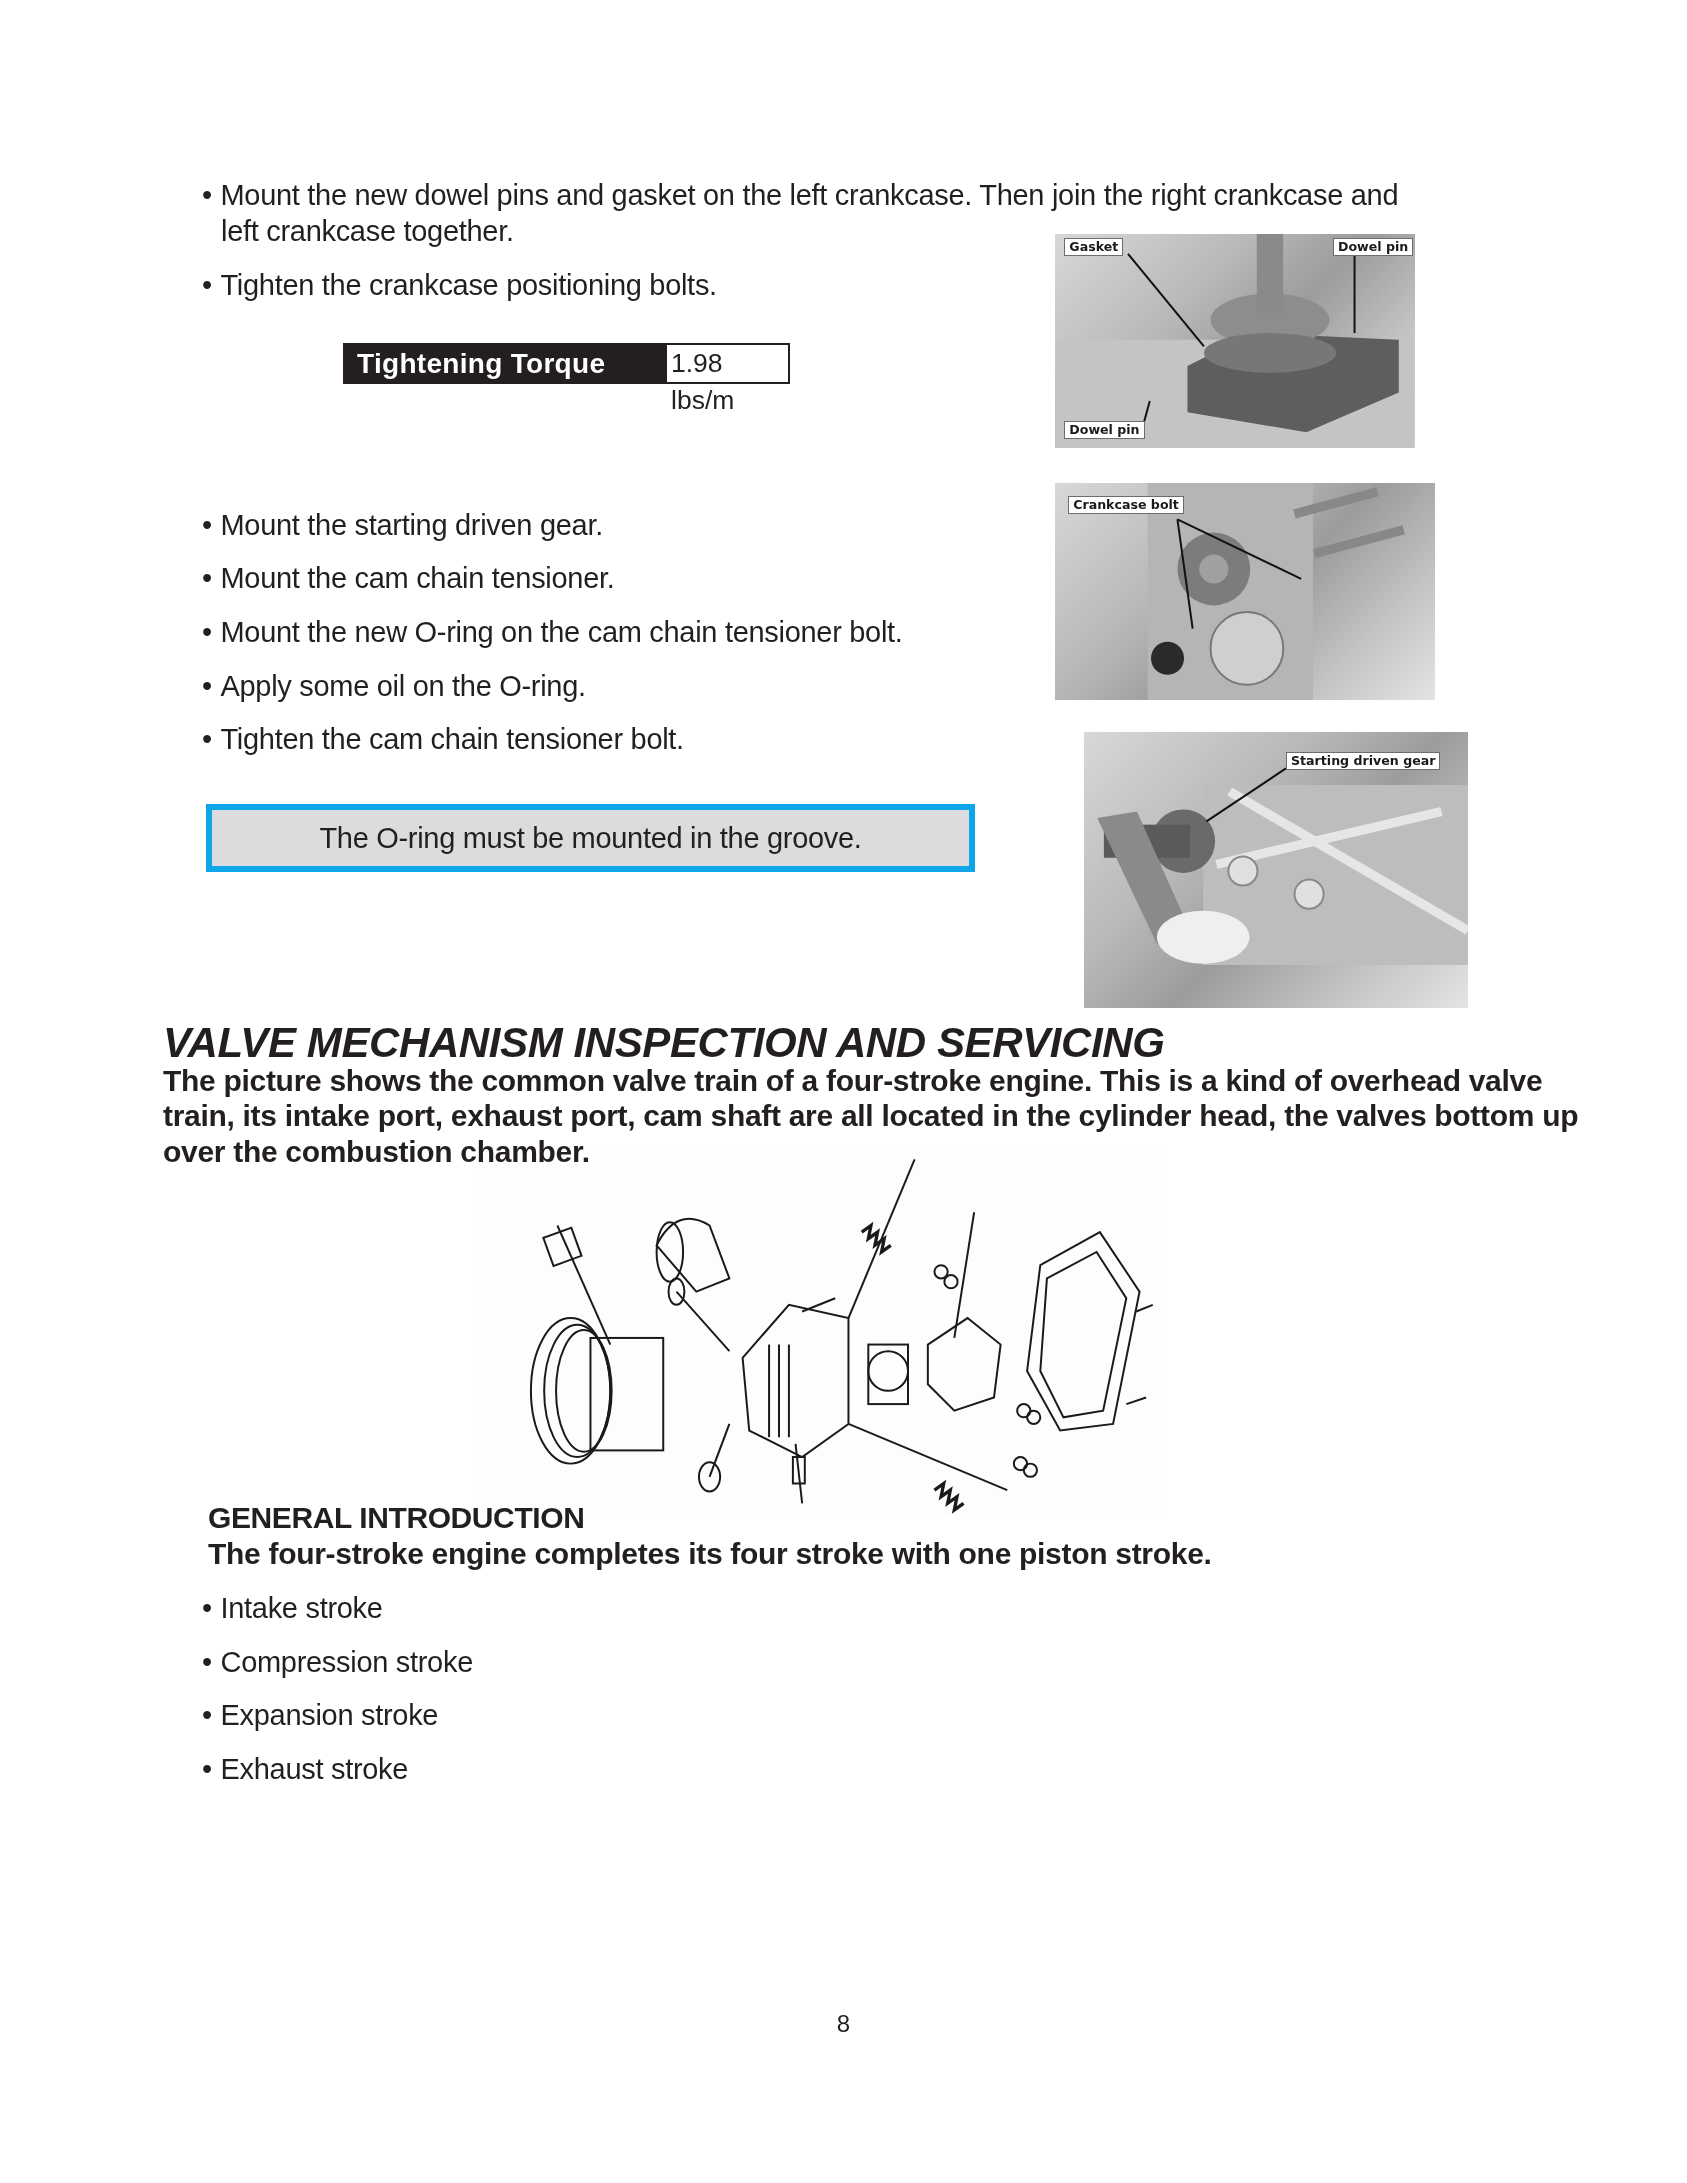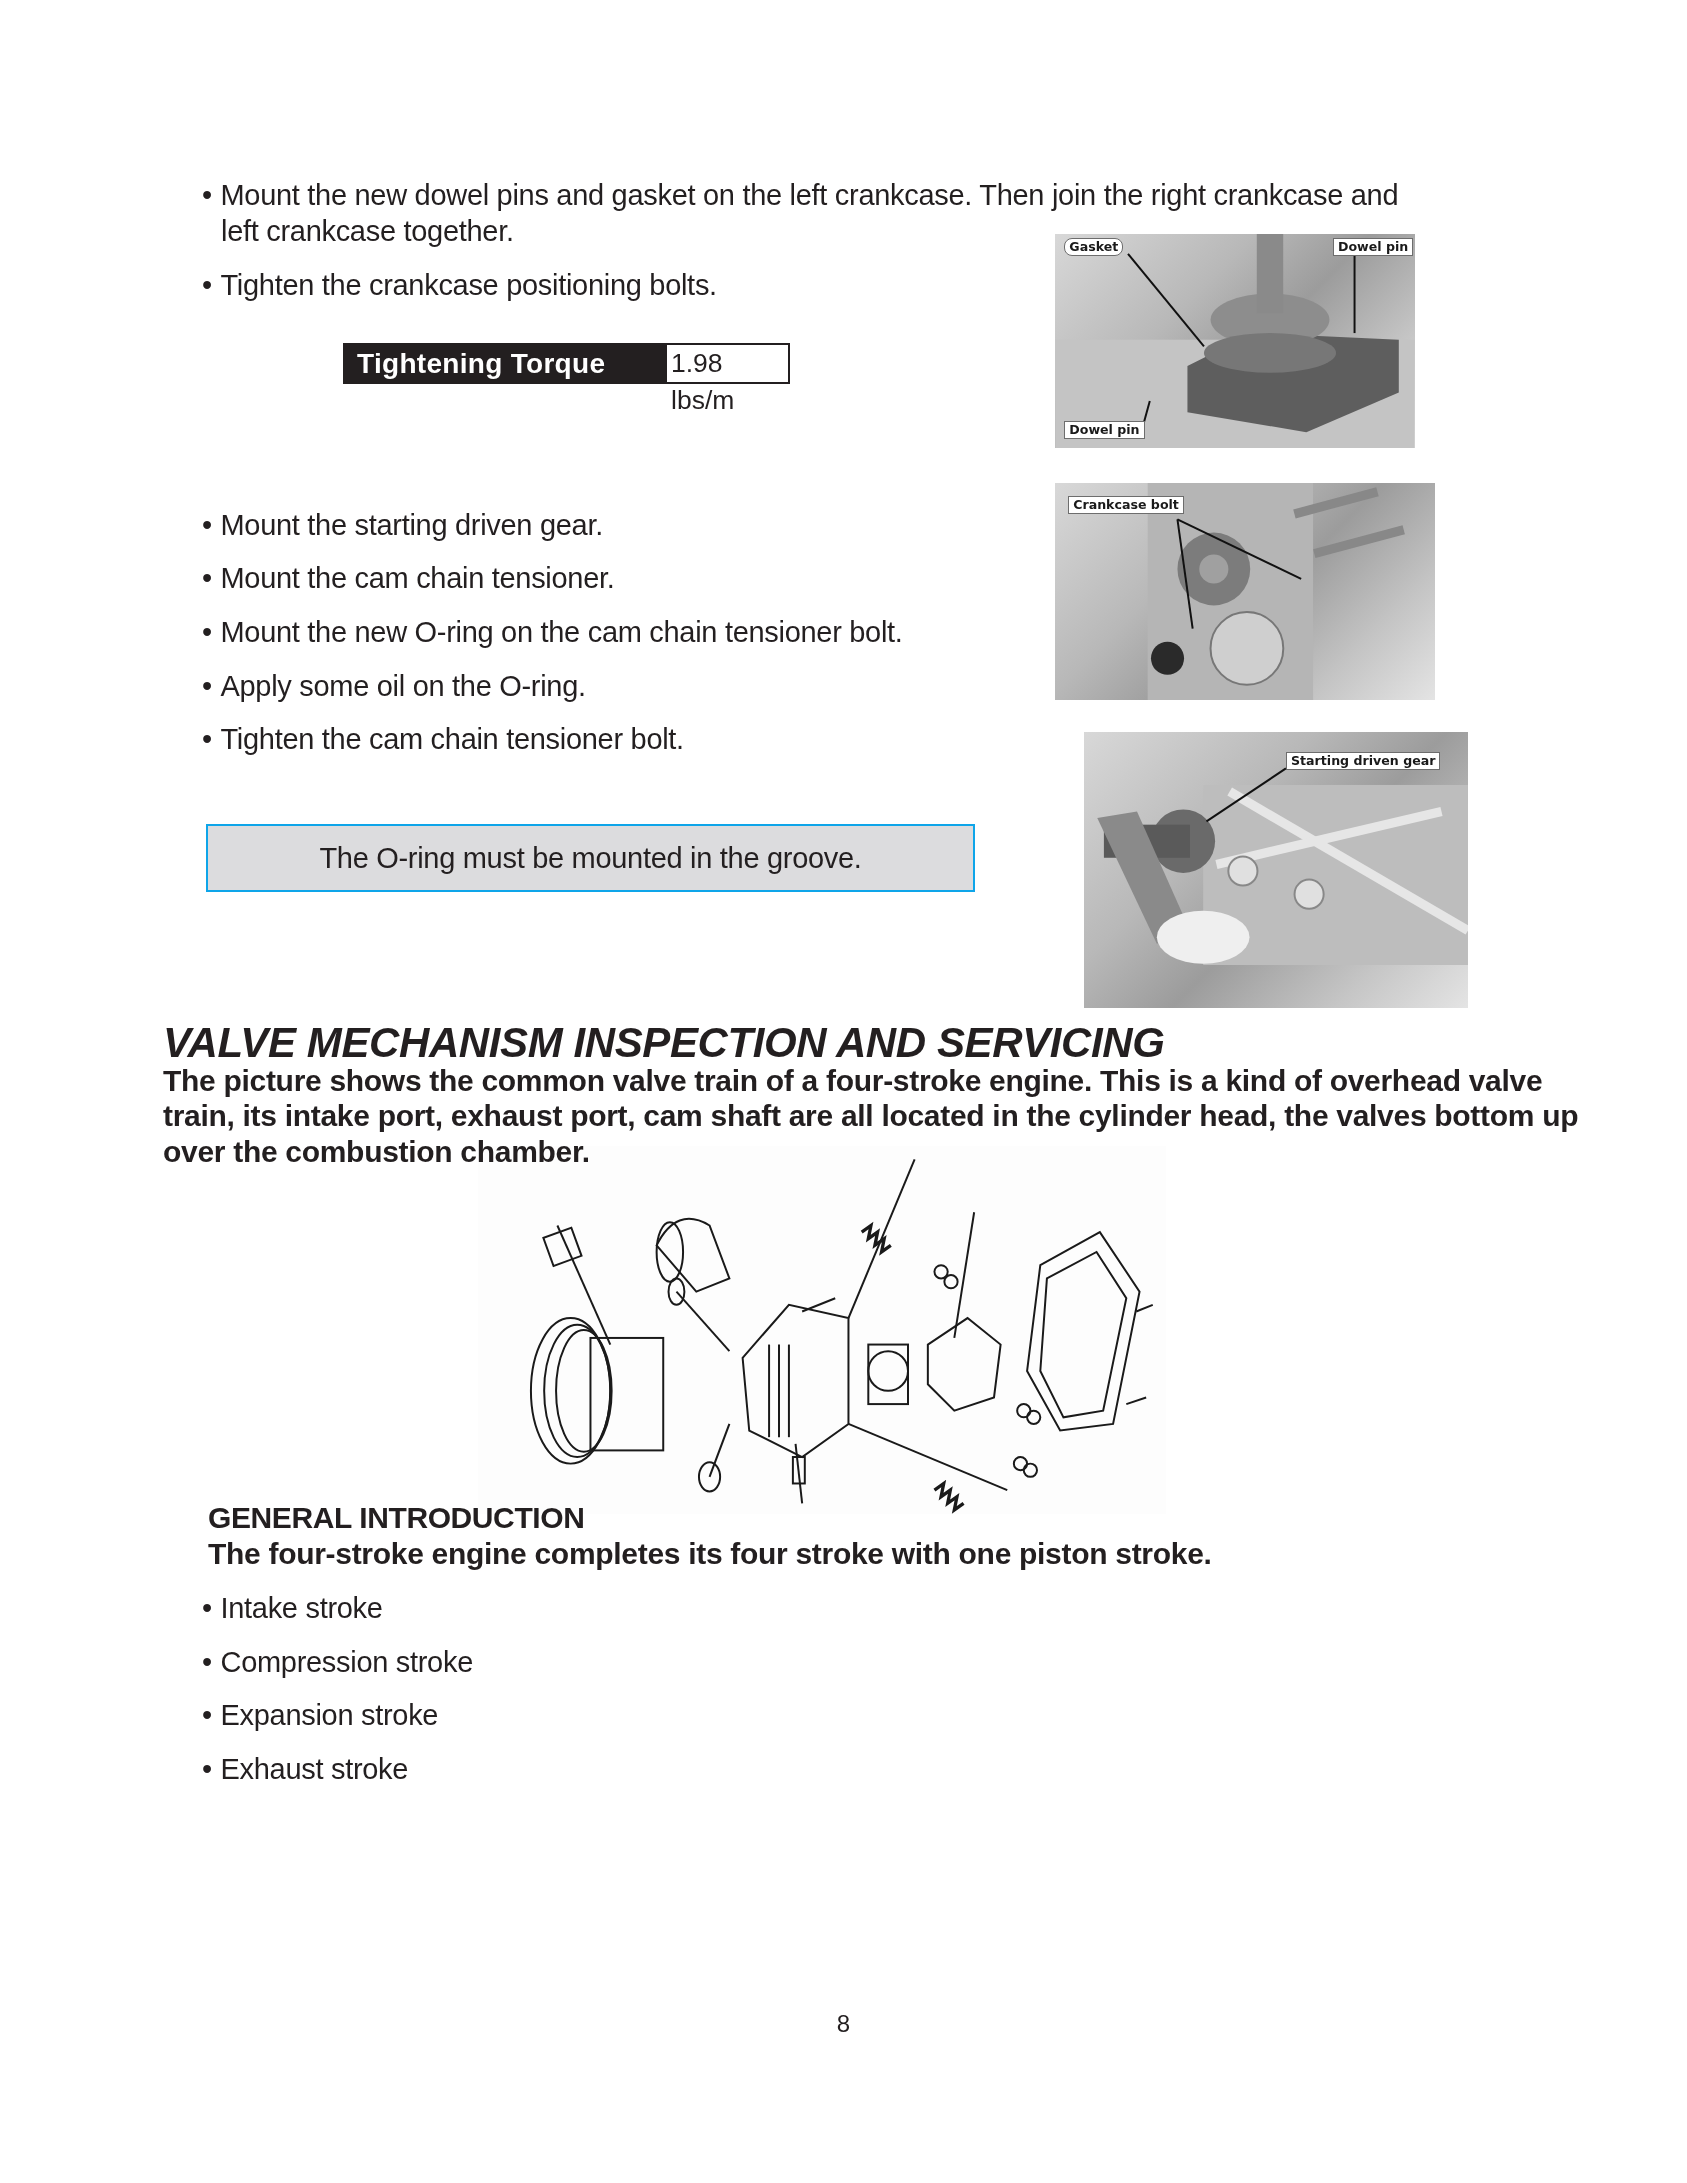--- a/index.html
+++ b/index.html
@@ -27,22 +27,22 @@
       line-height: 37px; padding-left: 12px; box-sizing: border-box;
       letter-spacing: 0.3px;
     }
     .torque .value {
       flex: 1; background: #fff; font-size: 26.5px; line-height: 37px;
       padding-left: 4px;
     }
 
     
     .note {
-      left: 206px; top: 824px; width: 769px; height: 68px;
-      background: #dcdcde; border: 2px solid #0ea5e9; box-sizing: border-box;
+      left: 206px; top: 804px; width: 769px; height: 68px;
+      background: #dcdcde; border: 6px solid #0ea5e9; box-sizing: border-box;
       display: flex; align-items: center; justify-content: center;
       font-size: 29px; letter-spacing: -0.3px;
     }
 
     
     .photo {
       background: linear-gradient(135deg, #d8d8d8 0%, #b8b8b8 35%, #9c9c9c 55%, #c6c6c6 80%, #e4e4e4 100%);
       overflow: hidden;
     }
     .photo svg { position: absolute; left: 0; top: 0; }
@@ -103,21 +103,21 @@
   <svg width="360" height="214" viewBox="0 0 544 324">
     <rect x="0" y="160" width="544" height="164" fill="#c4c4c4"></rect>
     <polygon points="200,200 300,150 520,160 520,240 380,300 200,270" fill="#5e5e5e"></polygon>
     <ellipse cx="325" cy="130" rx="90" ry="40" fill="#8d8d8d"></ellipse>
     <rect x="305" y="0" width="40" height="120" fill="#8a8a8a"></rect>
     <ellipse cx="325" cy="180" rx="100" ry="30" fill="#777"></ellipse>
     <line x1="110" y1="30" x2="225" y2="170" stroke="#111" stroke-width="3"></line>
     <line x1="453" y1="30" x2="453" y2="150" stroke="#111" stroke-width="3"></line>
     <line x1="130" y1="300" x2="143" y2="253" stroke="#111" stroke-width="3"></line>
   </svg>
-  <div class="callout" style="left:9.3px; top:4px;border-radius:8px;">Gasket</div>
+  <div class="callout" style="left:9.3px; top:4px;">Gasket</div>
   <div class="callout" style="left:278px; top:4px;">Dowel pin</div>
   <div class="callout" style="left:9.3px; top:187px;">Dowel pin</div>
 </div>
 
 <div class="abs photo" style="left:1055px; top:483px; width:360px; height:217px;padding-left:20px;">
   <svg width="360" height="217" viewBox="0 0 544 328">
     <rect x="140" y="0" width="250" height="328" fill="#b5b5b5"></rect>
     <circle cx="240" cy="130" r="55" fill="#7c7c7c"></circle>
     <circle cx="240" cy="130" r="22" fill="#a0a0a0"></circle>
     <circle cx="290" cy="250" r="55" fill="#cfcfcf" stroke="#777" stroke-width="3"></circle>

